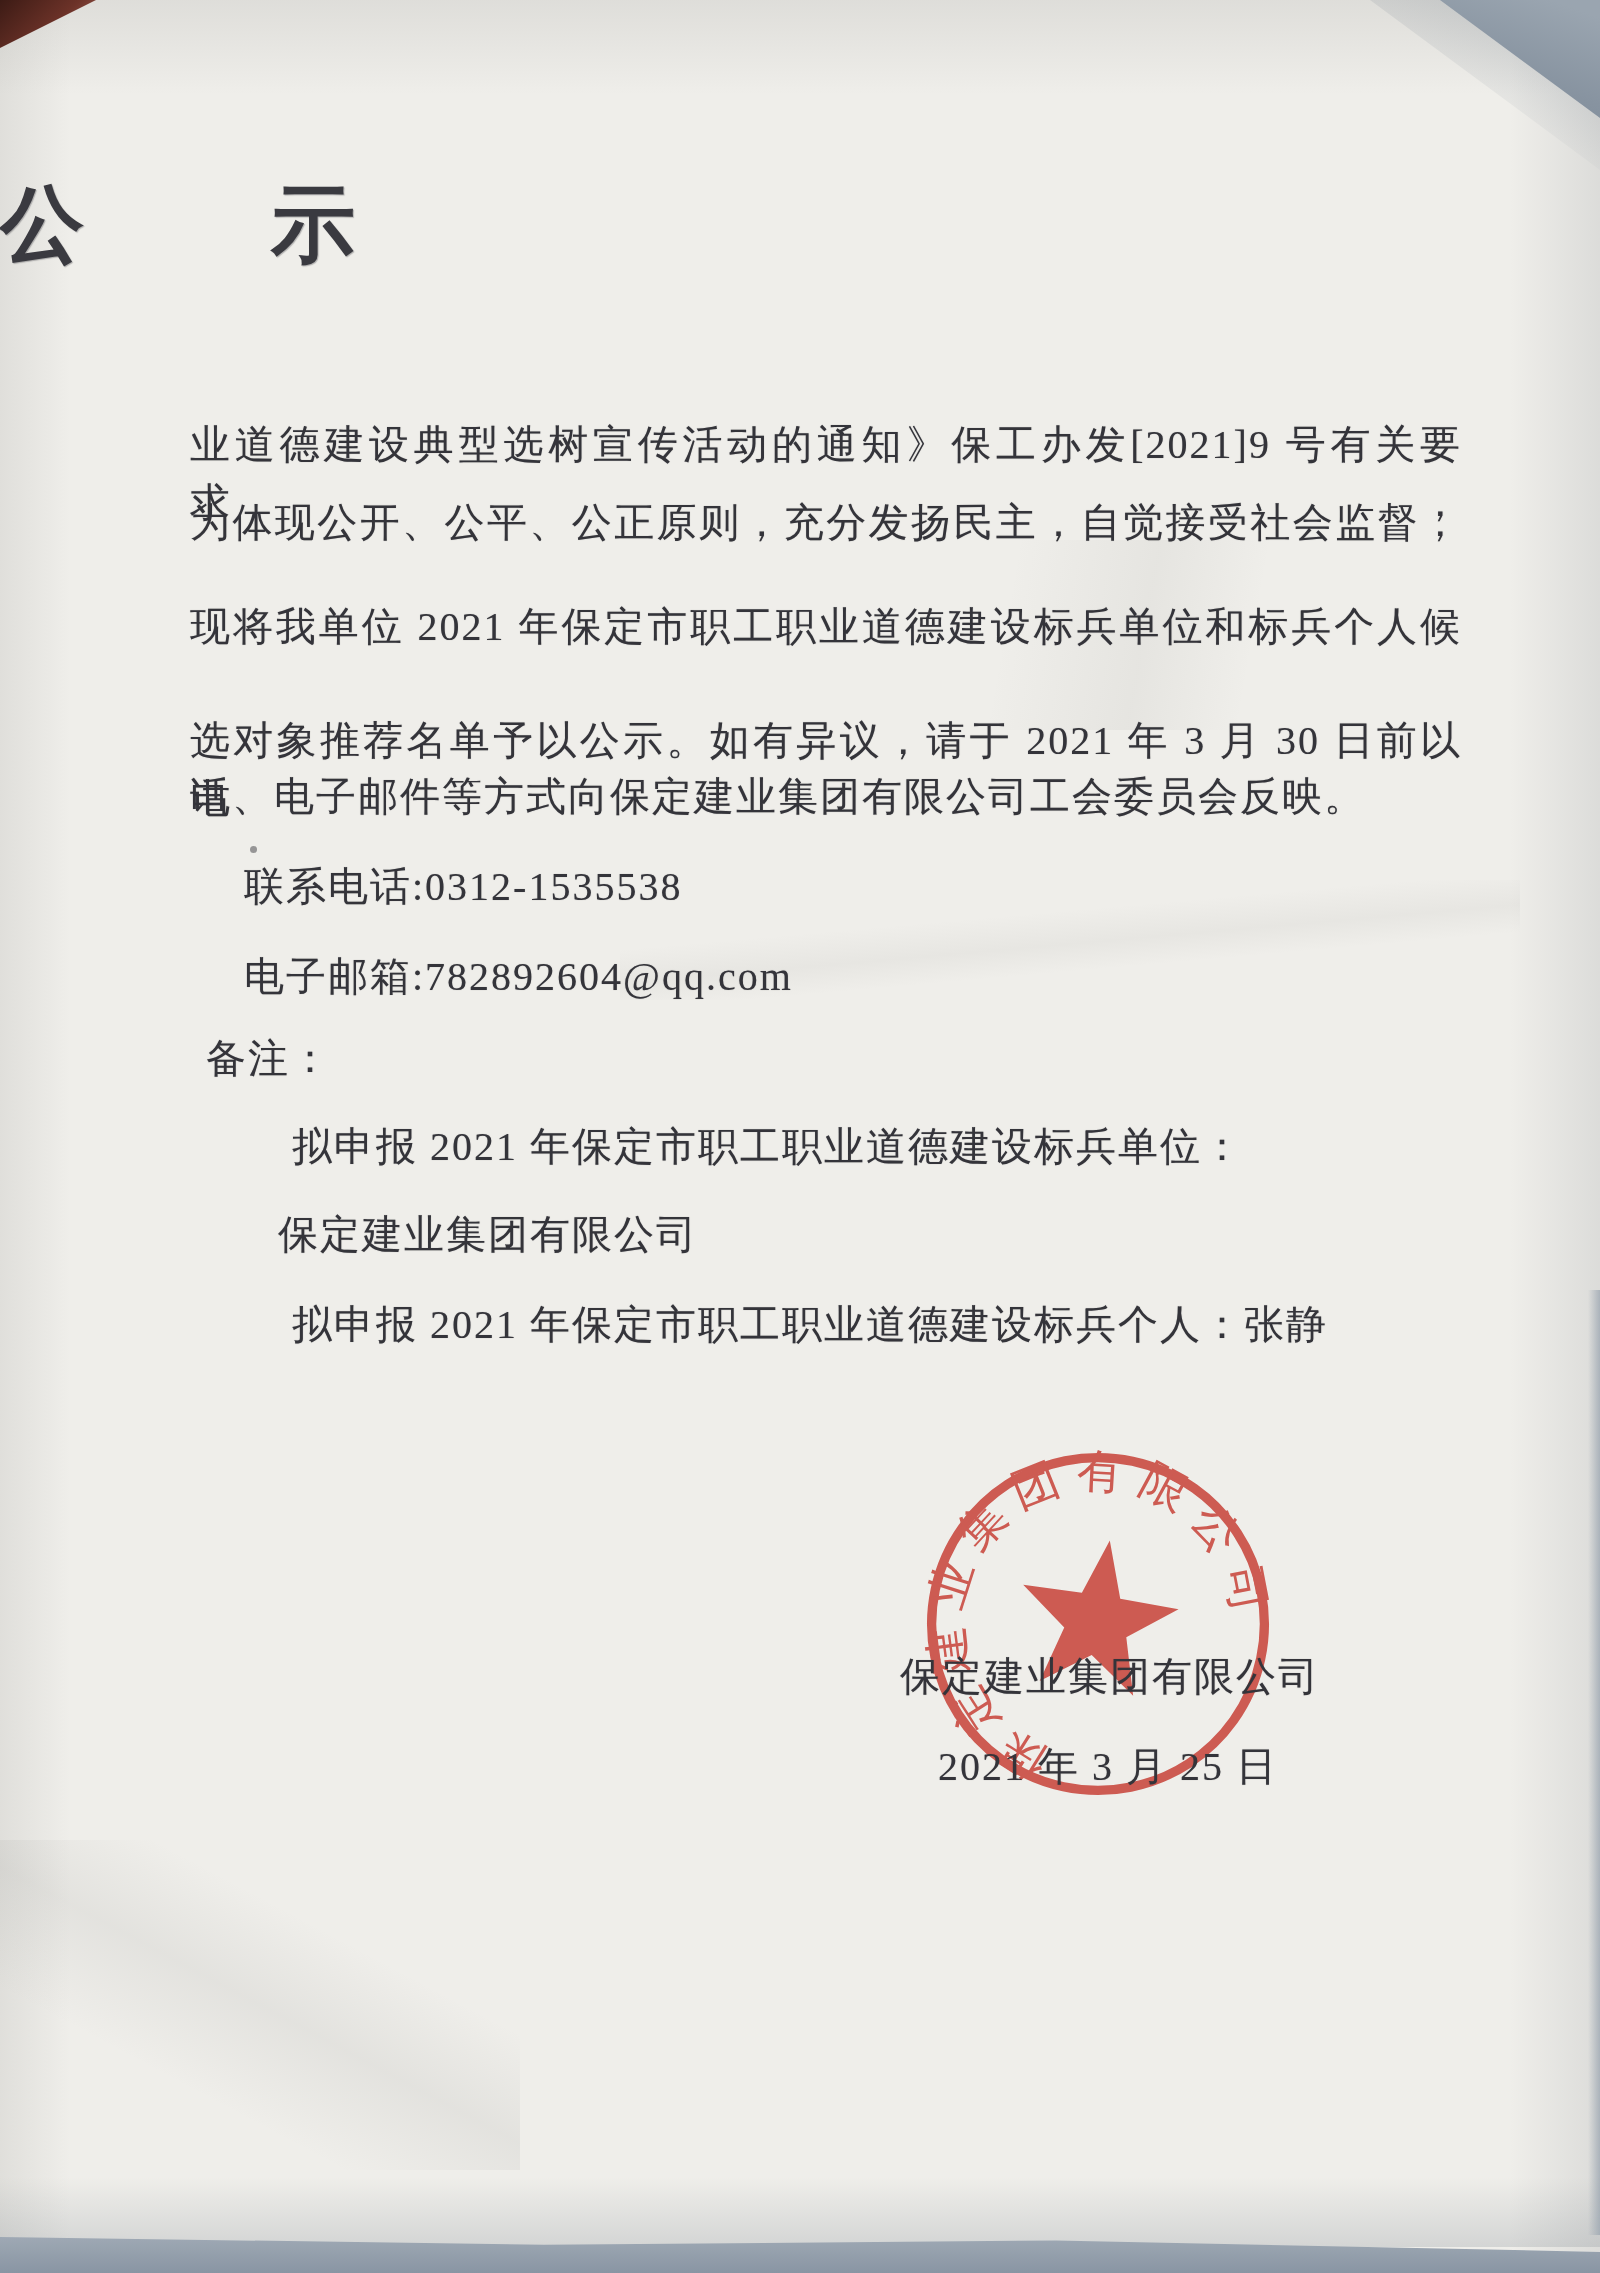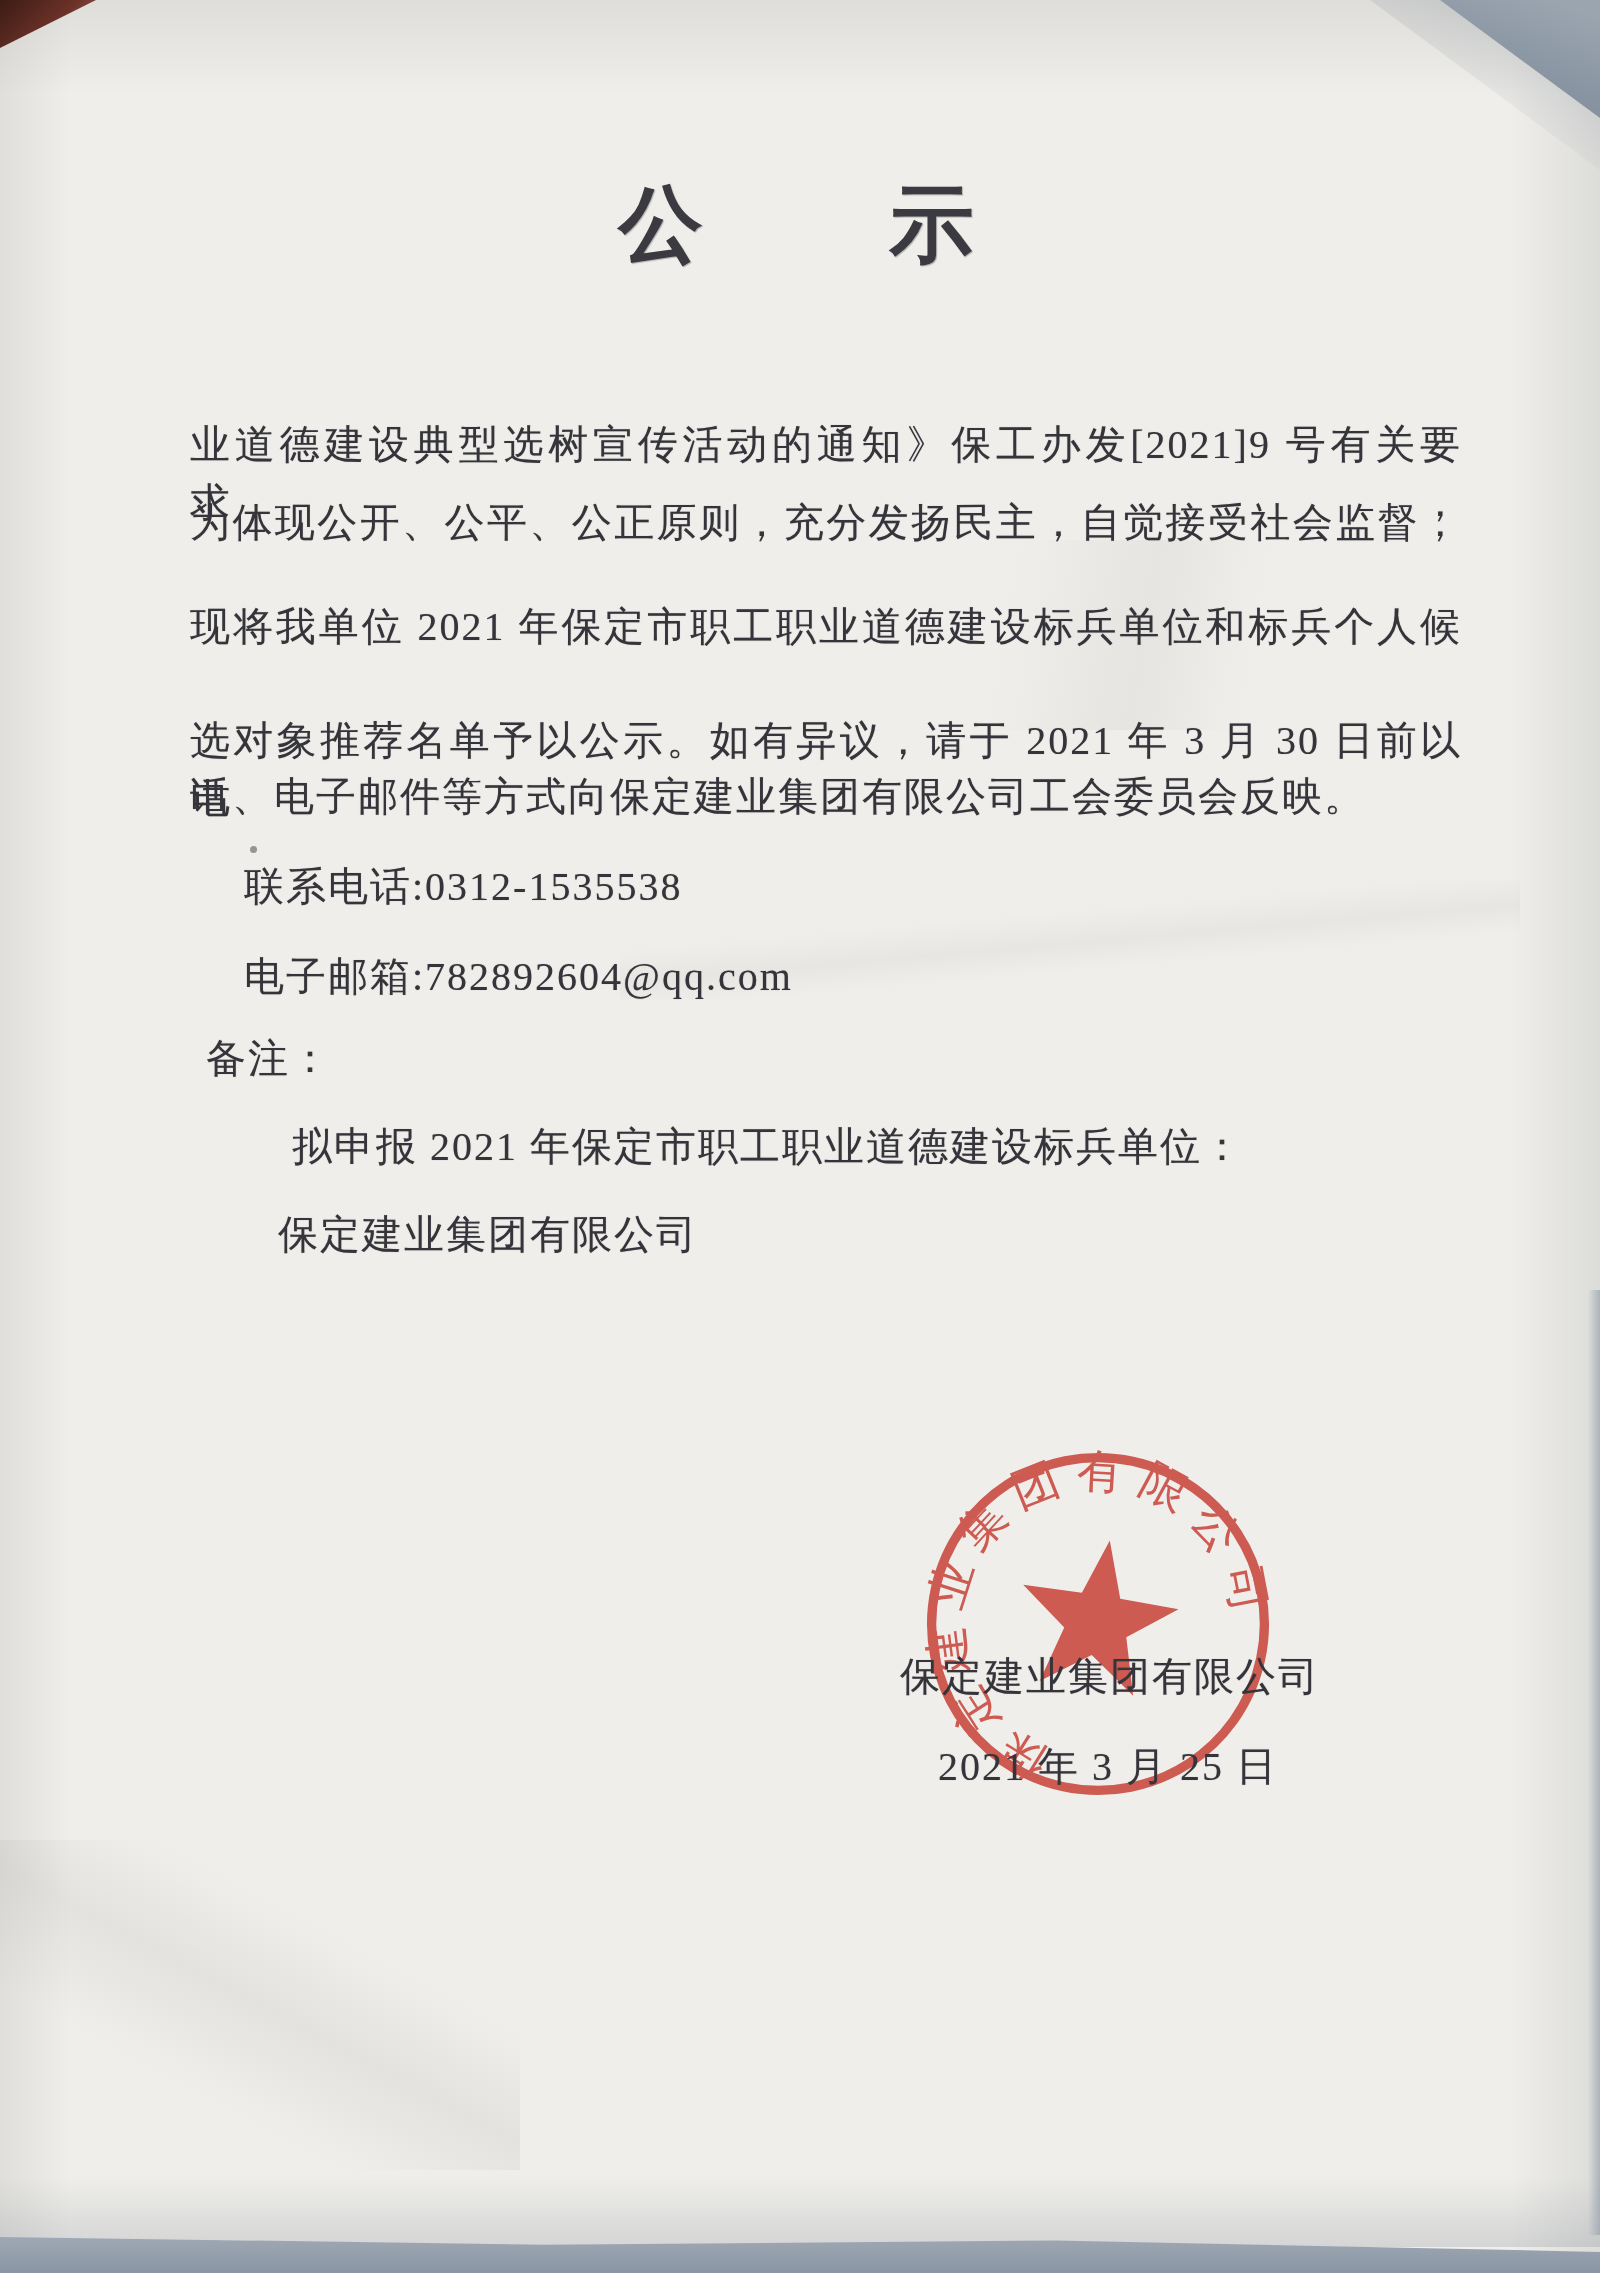--- a/index.html
+++ b/index.html
@@ -35,21 +35,21 @@
   .bottom-edge{position:absolute;left:0;bottom:0;width:100%;height:44px;
     background:linear-gradient(#a3adb8,#8995a3);
     clip-path:polygon(0 18%,34% 36%,66% 26%,100% 52%,100% 100%,0 100%);}
   .right-edge-sliver{position:absolute;right:0;top:1290px;bottom:38px;width:12px;opacity:.75;
     background:linear-gradient(90deg,rgba(165,172,178,0),#9aa5b0);}
   .ink-speck{position:absolute;left:250px;top:846px;width:7px;height:7px;border-radius:50%;background:#4c4c50;opacity:.55;}
   
   .line{position:absolute;font-size:40px;line-height:58px;white-space:nowrap;
     letter-spacing:2px;text-shadow:0 0 1px rgba(40,40,46,.35);}
   .just{white-space:normal;text-align:justify;text-align-last:justify;text-justify:inter-ideograph;}
-  .doc-title{position:absolute;left:0;top:168px;width:100%;text-align:center;
+  .doc-title{position:absolute;left:0;top:168px;width:100%;text-align:left;
     font-size:84px;font-weight:600;letter-spacing:8px;word-spacing:150px;
     color:#3a3a40;text-shadow:1px 1px 1px rgba(60,60,66,.35);}
   
   .stamp{position:absolute;left:912px;top:1438px;width:372px;height:372px;
     transform:rotate(-33deg);opacity:.85;mix-blend-mode:multiply;}
 </style>
 </head>
 <body>
 
 <div class="photo">
@@ -69,20 +69,21 @@
   <div class="line just" style="left:190px;top:598px;width:1272px;">现将我单位 2021 年保定市职工职业道德建设标兵单位和标兵个人候</div>
   <div class="line just" style="left:190px;top:712px;width:1272px;">选对象推荐名单予以公示。如有异议，请于 2021 年 3 月 30 日前以电</div>
   <div class="line" style="left:190px;top:768px;text-align:center;">话、电子邮件等方式向保定建业集团有限公司工会委员会反映。</div>
 
   <div class="line" style="left:244px;top:858px;">联系电话:0312-1535538</div>
   <div class="line" style="left:244px;top:948px;">电子邮箱:782892604@qq.com</div>
 
   <div class="line" style="left:206px;top:1030px;">备注：</div>
   <div class="line" style="left:292px;top:1118px;">拟申报 2021 年保定市职工职业道德建设标兵单位：</div>
   <div class="line" style="left:278px;top:1206px;">保定建业集团有限公司</div>
+  <div class="line" style="left:292px;top:1296px;">拟申报 2021 年保定市职工职业道德建设标兵个人：张静</div>
 
   <svg class="stamp" viewBox="0 0 360 360" xmlns="http://www.w3.org/2000/svg">
     <circle cx="180" cy="180" r="161" fill="none" stroke-width="9" stroke="#d5453c"></circle>
     <polygon points="180,98 198.8,152.1 256.1,153.3 210.4,187.9 225.8,242.7 180,210 134.2,242.7 149.6,187.9 103.9,153.3 161.2,152.1" transform="rotate(42 180 178)" fill="#d5453c"></polygon>
     <defs>
       <path id="ringPath" d="M 78.9,264.9 A 132,132 0 1 1 281.1,264.9" fill="none"></path>
     </defs>
     <text font-size="45" letter-spacing="13" font-family="Liberation Serif, DejaVu Serif, serif" fill="#d5453c">
       <textPath href="#ringPath" startOffset="6">保定建业集团有限公司</textPath>
     </text>

